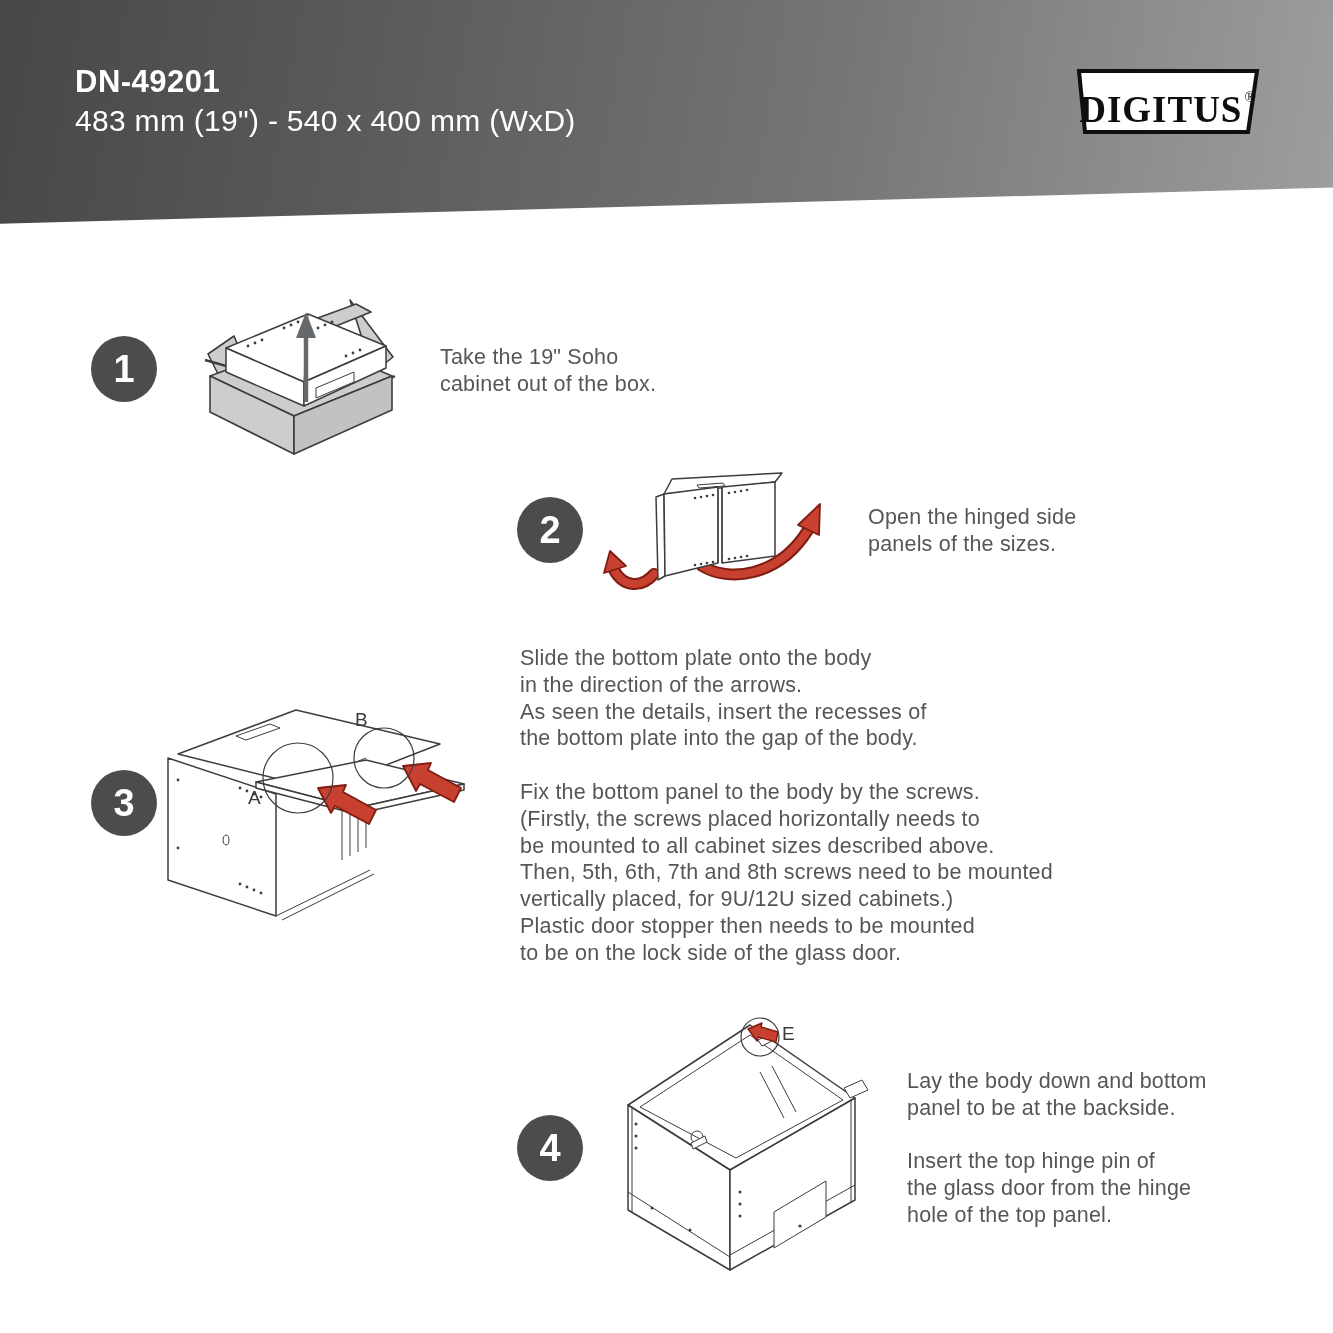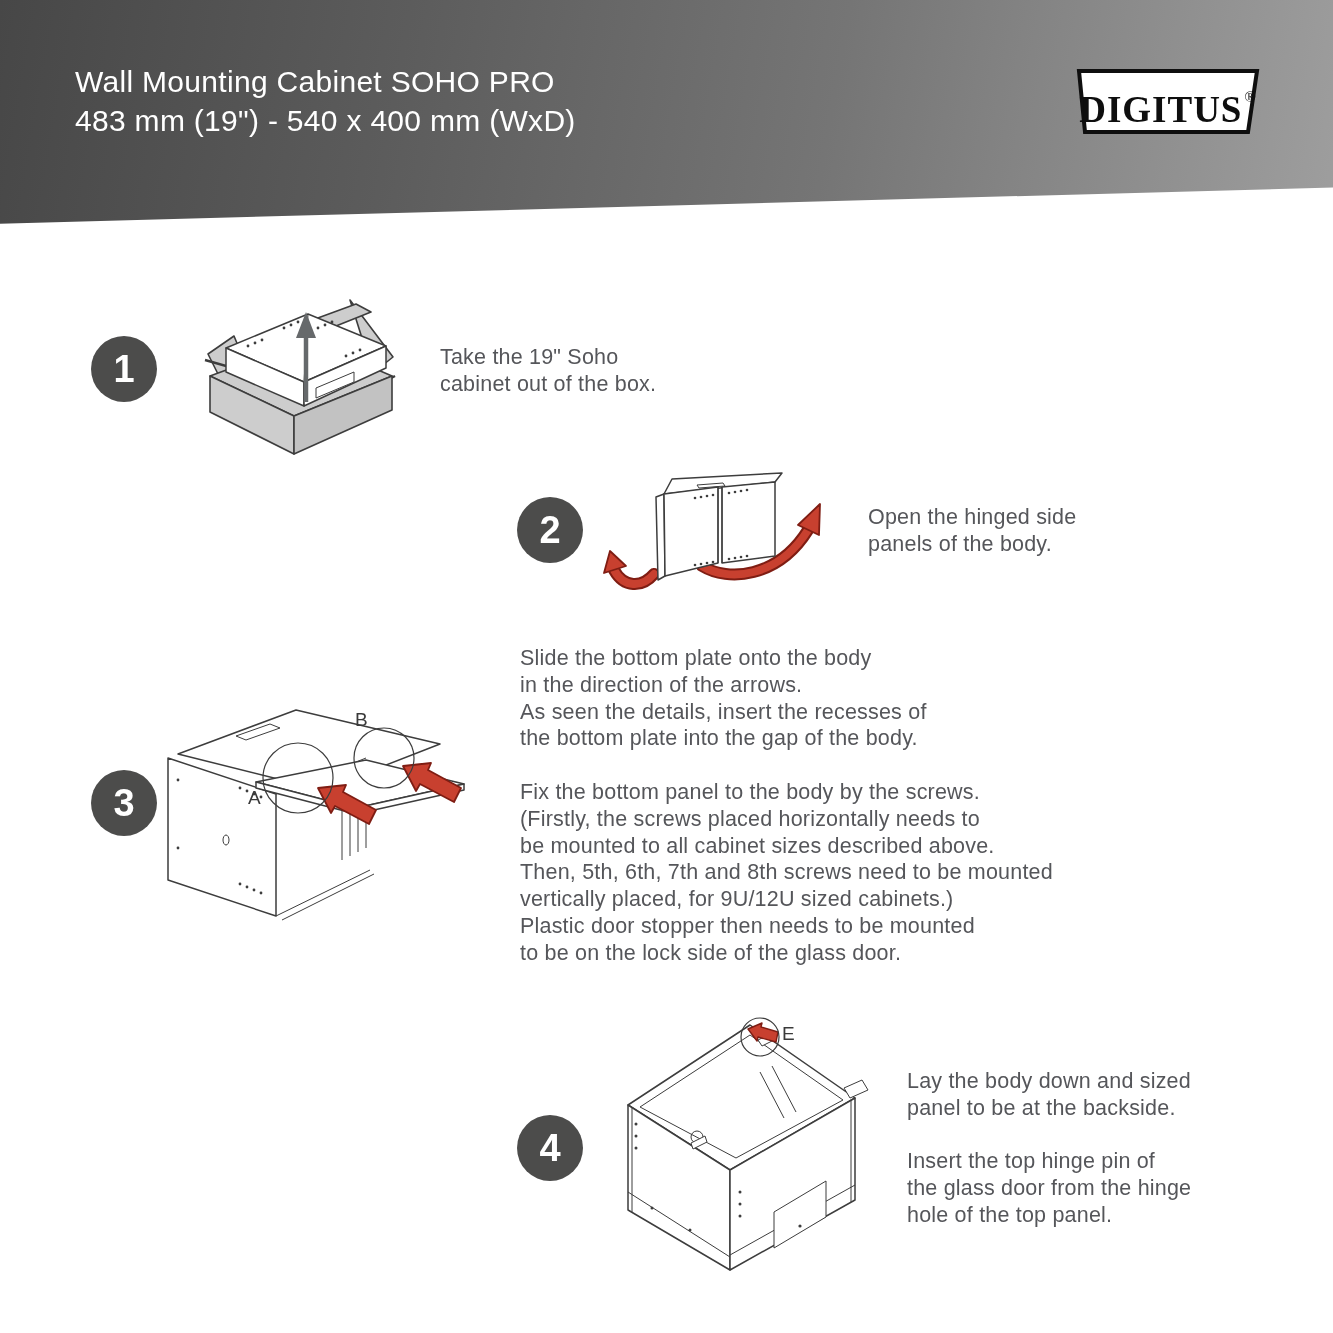--- a/index.html
+++ b/index.html
@@ -51,21 +51,21 @@
   .gray-arrow{fill:#66696b;stroke:none;}
   .gray-shaft{stroke:#66696b;stroke-width:4.5;fill:none;}
 </style>
 </head>
 <body>
 
 <div class="page">
 
   <header class="hdr">
     <div class="hdr-text">
-      <div class="hdr-line">Wall Mounting Cabinet SOHO PRO</div>
+      <div class="hdr-code">DN-49201</div>
       <div class="hdr-line">483 mm (19") - 540 x 400 mm (WxD)</div>
     </div>
   </header>
 
   <div class="logo">
     <svg width="184" height="65" viewBox="0 0 184 65">
       <polygon points="3,2 181,2 172,63 9,63" fill="#ffffff" stroke="#0f0f0f" stroke-width="4"></polygon>
     </svg>
     <div class="logo-label">
         <span>DIGITUS</span>
@@ -152,21 +152,21 @@
           <circle class="dot" cx="137" cy="26" r="1.3"></circle>
           <circle class="dot" cx="143" cy="25" r="1.3"></circle>
           <circle class="dot" cx="149" cy="24" r="1.3"></circle>
         <circle class="dot" cx="131" cy="93" r="1.3"></circle>
           <circle class="dot" cx="137" cy="92" r="1.3"></circle>
           <circle class="dot" cx="143" cy="91" r="1.3"></circle>
           <circle class="dot" cx="149" cy="90" r="1.3"></circle>
       </svg>
     </figure>
     <p class="step-text" style="left:868px;top:504px;">Open the hinged side
-panels of the body.</p>
+panels of the sizes.</p>
   </section>
 
   <section>
     <div class="badge" style="left:91px;top:770px;">
       <span>3</span>
     </div>
     <figure class="illus" style="left:108px;top:688px;">
       <svg width="385" height="245" viewBox="0 0 385 245">
 
         <polygon class="la" points="70,66 188,22 332,56 214,102"></polygon>
@@ -256,21 +256,21 @@
 
         <circle class="la-thin" cx="85" cy="125" r="6"></circle>
         <polygon class="la-thin" points="79,131 93,124 95,130 81,137" style="fill:#ffffff"></polygon>
 
         <polygon class="la" points="146,28 158,22 162,28 150,34" style="stroke-width:1"></polygon>
         <polygon class="red-fill" points="136,17 150,11 149,15 166,20 164,30 146,25 145,29" style="stroke-width:1.4"></polygon>
         <circle class="la-thin" cx="148" cy="25" r="19" style="stroke-width:1.2"></circle>
       </svg>
     </figure>
     <span class="detail-label" style="left:782px;top:1024px;">E</span>
-    <p class="step-text" style="left:907px;top:1068px;">Lay the body down and sized
+    <p class="step-text" style="left:907px;top:1068px;">Lay the body down and bottom
 panel to be at the backside.
 
 Insert the top hinge pin of
 the glass door from the hinge
 hole of the top panel.</p>
   </section>
 
 </div>
 
 </body></html>

